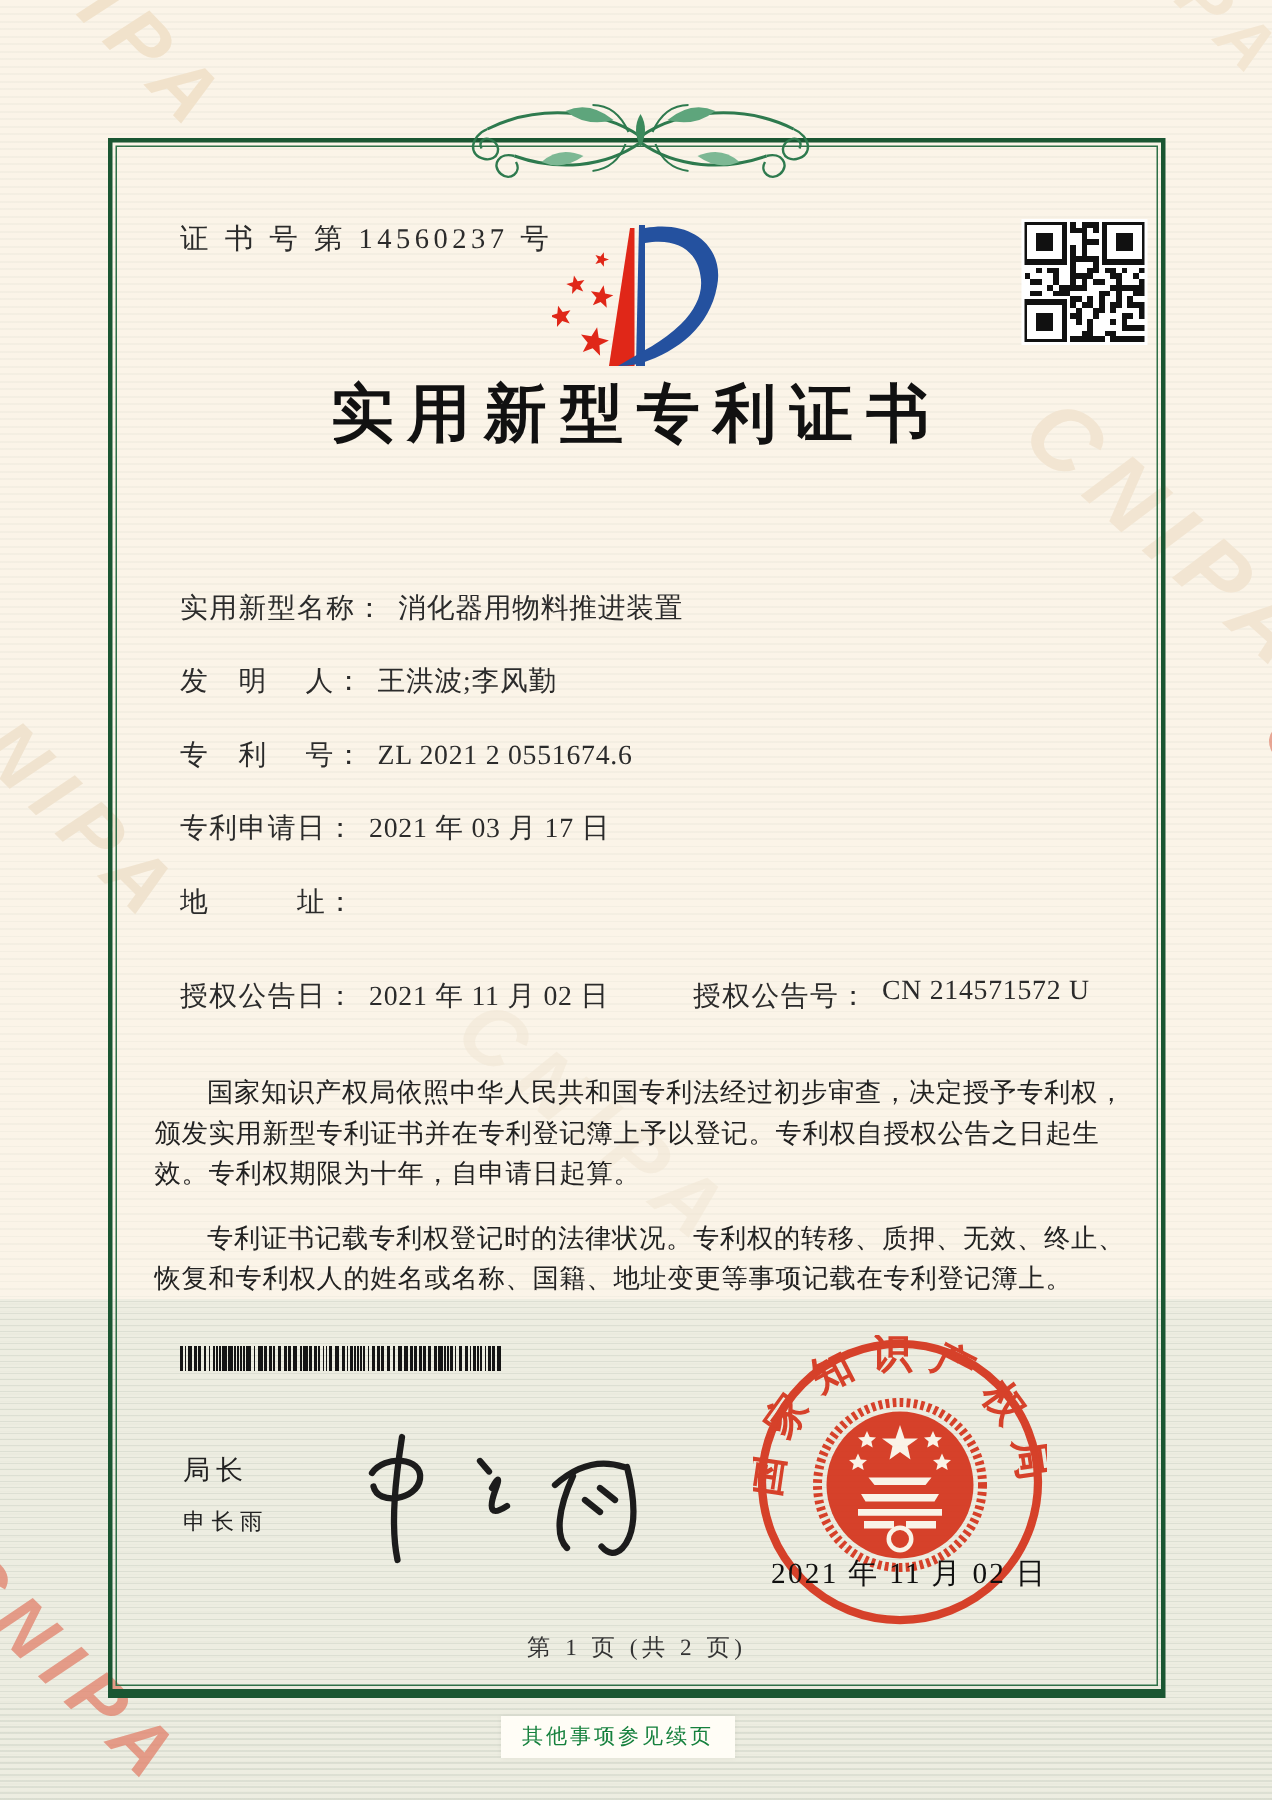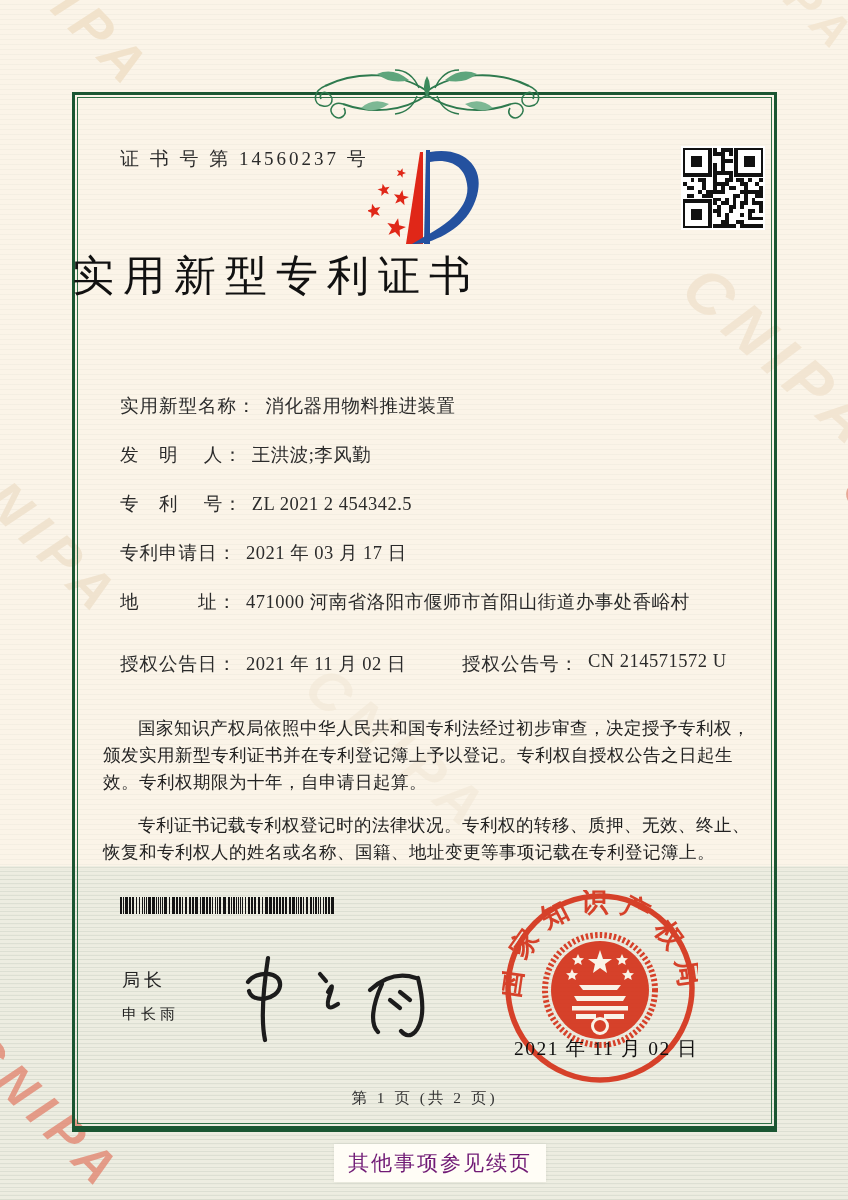--- a/index.html
+++ b/index.html
@@ -33,22 +33,22 @@
     border:3px solid #1a5632;border-bottom-width:6px;box-sizing:border-box;
   }
   .frame::after{content:"";position:absolute;inset:2px;border:1px solid #2f7048;pointer-events:none;}
   .ornament{position:absolute;left:291px;top:60px;z-index:2;}
 
   .content{position:absolute;inset:0;z-index:3;}
 
   .cert-no{position:absolute;left:120px;top:146px;font-size:19px;letter-spacing:3px;}
   .logo{position:absolute;left:368px;top:134px;}
   .qr{position:absolute;left:681px;top:146px;width:84px;height:84px;background:#fff;padding:2px;box-sizing:border-box;}
-  .title{position:absolute;left:72px;top:248px;width:705px;
-         font-size:42px;font-weight:normal;letter-spacing:9px;color:#111;}
+  .title{position:absolute;left:72px;top:248px;width:705px;text-align:center;
+         font-size:42px;font-weight:bold;letter-spacing:9px;color:#111;}
 
   .fields{position:absolute;left:120px;top:357px;width:600px;margin-top:39px;}
   .field-row{display:flex;margin-bottom:28px;font-size:18.5px;line-height:21px;white-space:nowrap;}
   .f-label{letter-spacing:1px;}
   .f-value{margin-left:9px;letter-spacing:0.5px;}
   .grant-row{position:absolute;left:120px;top:651px;width:640px;display:flex;font-size:18.5px;white-space:nowrap;}
   .grant-col2{margin-left:56px;}
 
   .paras{position:absolute;left:103px;top:699px;width:650px;font-size:17.5px;line-height:27px;color:#222;}
   .paras p{margin:16px 0 5px 0;text-indent:2em;letter-spacing:0.5px;}
@@ -57,21 +57,21 @@
 
   .signer-title{position:absolute;left:122px;top:968px;font-size:18px;letter-spacing:4px;color:#222;}
   .signer-name{position:absolute;left:122px;top:1005px;font-size:15px;letter-spacing:4px;color:#222;}
   .signature{position:absolute;left:224px;top:944px;}
 
   .seal{position:absolute;left:502px;top:890px;width:196px;height:196px;opacity:0.93;}
   .seal-date{position:absolute;left:514px;top:1035px;font-size:19.5px;letter-spacing:1.5px;color:#101010;z-index:4;}
 
   .page-num{position:absolute;left:72px;top:1088px;width:705px;text-align:center;font-size:15.5px;letter-spacing:3px;color:#333;}
   .bottom-note{position:absolute;left:334px;top:1144px;background:#fffdf6;padding:5px 14px;
-               font-size:21px;letter-spacing:2px;color:#701a75;box-shadow:0 0 4px rgba(0,0,0,0.05);font-family:Liberation Mono, monospace;}
+               font-size:14px;letter-spacing:2px;color:#15803d;box-shadow:0 0 4px rgba(0,0,0,0.05);font-family:Liberation Mono, monospace;}
 </style>
 </head>
 <body>
 
 <div class="page">
 
   <div class="texture-band"></div>
 
   <div class="wm wm-tl">CNIPA</div>
   <div class="wm wm-tr">CNIPA</div>
@@ -257,29 +257,28 @@
         <div class="field-row">
           <span class="f-label">实用新型名称：</span>
           <span class="f-value">消化器用物料推进装置</span>
         </div>
         <div class="field-row">
           <span class="f-label">发　明　 人：</span>
           <span class="f-value">王洪波;李风勤</span>
         </div>
         <div class="field-row">
           <span class="f-label">专　利 　号：</span>
-          <span class="f-value">ZL 2021 2 454342.5</span>
+          <span class="f-value">ZL 2021 2 0551674.6</span>
         </div>
         <div class="field-row">
           <span class="f-label">专利申请日：</span>
           <span class="f-value">2021 年 03 月 17 日</span>
         </div>
         <div class="field-row">
           <span class="f-label">地　　　址：</span>
-          <span class="f-value">471000 河南省洛阳市偃师市首阳山街道办事处香峪村</span>
         </div>
       </div>
 
     <div class="grant-row">
       <span class="f-label">授权公告日：</span>
       <span class="f-value">2021 年 11 月 02 日</span>
       <span class="f-label grant-col2">授权公告号：</span>
       <span class="f-value">CN 214571572 U</span>
     </div>
 

